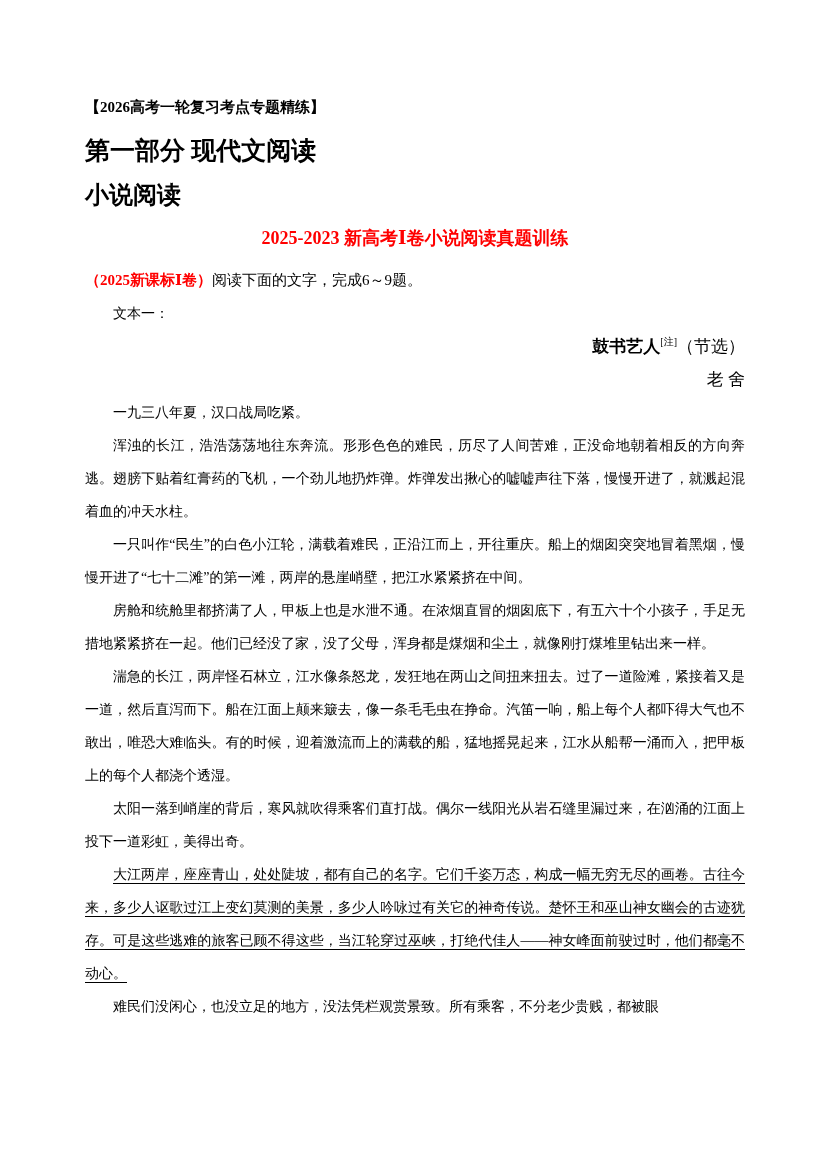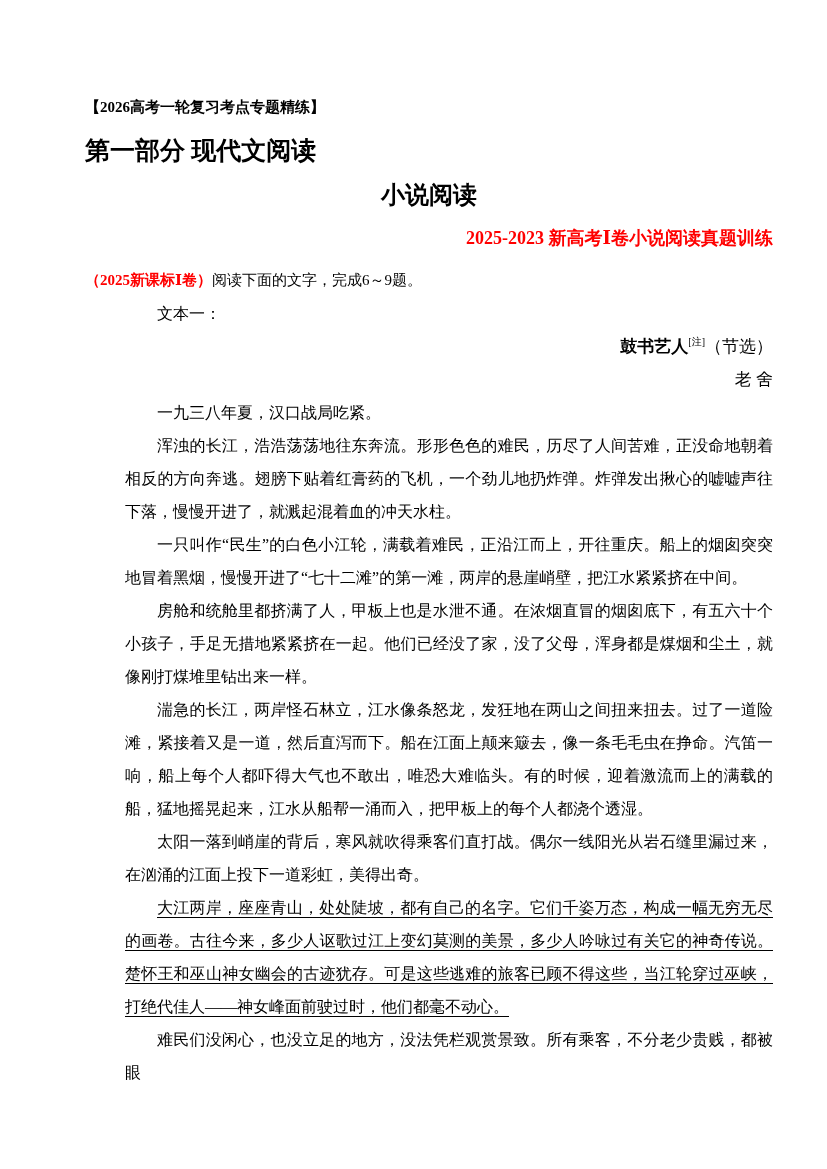--- a/index.html
+++ b/index.html
@@ -7,65 +7,63 @@
   body {
     font-family: "Liberation Serif", "DejaVu Serif", serif;
     color: #000000;
   }
   .page {
     position: relative;
     width: 827px;
     height: 1169px;
     margin: 0 auto;
     background: #ffffff;
-    padding: 96px 54px 0 85px;
+    padding: 96px 82px 0 85px;
     overflow: hidden;
   }
   .series-tag {
     font-size: 15px;
     font-weight: bold;
     line-height: 22px;
     margin-bottom: 16px;
   }
   .part-title {
     font-size: 25px;
     font-weight: bold;
     line-height: 34px;
     margin-bottom: 10px;
   }
   .section-title {
-    text-align: center;
     font-size: 24px;
     font-weight: bold;
     line-height: 34px;
     margin-bottom: 12px;
   }
   .topic-subtitle {
-    text-align: right;
+    text-align: center;
     font-size: 18px;
     font-weight: bold;
     color: #FF0000;
     line-height: 28px;
     margin-bottom: 12px;
   }
   .exam-line {
     font-size: 15px;
     line-height: 33px;
     text-align: justify;
   }
   .red-bold {
     color: #FF0000;
     font-weight: bold;
   }
   .body-para {
-    font-size: 16px;
+    font-size: 14px;
     line-height: 33px;
     text-align: justify;
     text-indent: 2em;
-    margin-left: 40px;
   }
   .centered-line {
     font-size: 17px;
     line-height: 33px;
     text-align: right;
     text-indent: 0;
   }
   .work-title-main { font-weight: bold; }
   .note-sup {
     font-size: 10px;

